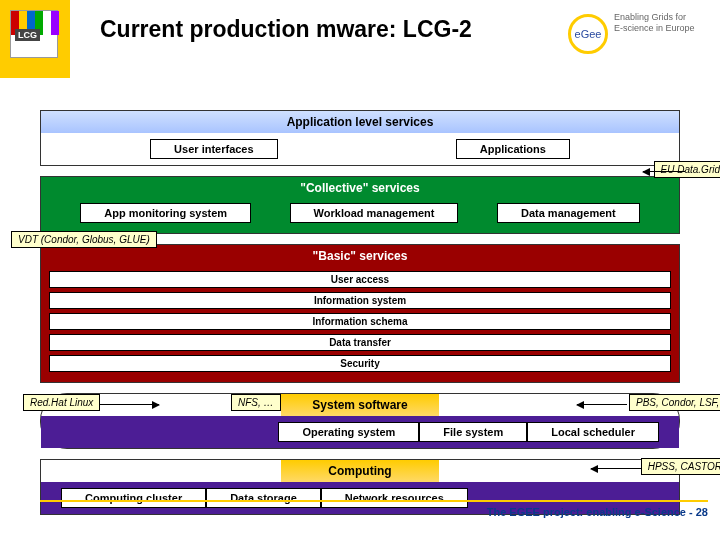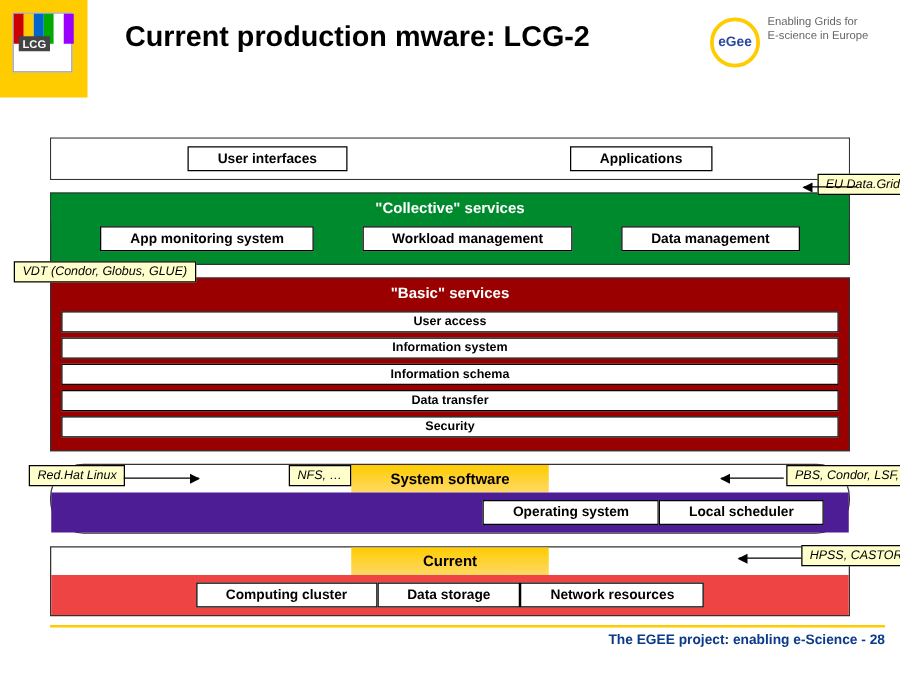--- a/index.html
+++ b/index.html
@@ -6,21 +6,21 @@
   body { width: 720px; height: 540px; background: #fff; font-family: Arial, Helvetica, sans-serif; position: relative; }
 
   .header { height: 78px; position: relative; }
   .yellow-band { position: absolute; left: 0; top: 0; width: 70px; height: 78px; background: #ffcc00; }
   .lcg-logo { position: absolute; left: 10px; top: 10px; width: 48px; height: 48px; background: #fff; border: 1px solid #999; }
   .lcg-logo .bars { display: flex; flex-wrap: wrap; width: 48px; }
   .lcg-logo .c { width: 8px; height: 24px; }
   .lcg-text { position: absolute; left: 4px; top: 18px; background: #444; color: #fff; font-size: 9px; font-weight: bold; padding: 1px 3px; }
   .title { position: absolute; left: 100px; top: 16px; font-size: 23px; font-weight: bold; color: #000; }
   .egee-logo { position: absolute; right: 12px; top: 8px; width: 140px; height: 56px; }
-  .egee-circle { width: 40px; height: 40px; border: 3px solid #ffcc00; border-radius: 50%; position: absolute; left: 0; top: 6px; display:flex; align-items:center; justify-content:center; color:#2a4aa0; font-weight:bold; font-size:11px;}
+  .egee-circle { width: 40px; height: 40px; border: 3px solid #ffcc00; border-radius: 50%; position: absolute; left: 0; top: 6px; display:flex; align-items:center; justify-content:center; color:#2a4aa0; font-weight:normal; font-size:11px;}
   .egee-text { position: absolute; left: 46px; top: 4px; font-size: 9px; color: #666; line-height: 1.2; }
 
   .diagram { position: absolute; left: 40px; top: 110px; width: 640px; }
 
   .layer-outer { border: 1px solid #333; margin-bottom: 10px; }
   .layer-header { color: #000; font-weight: bold; font-size: 12px; text-align: center; padding: 4px 0; }
   .layer-body { background: #fff; padding: 6px 20px; display: flex; justify-content: space-around; }
 
   .app-lvl .layer-header { background: linear-gradient(#cfe0ff, #a9c4ff); }
   .app-lvl .layer-body { background: #fff; }
@@ -32,21 +32,21 @@
   .basic .layer-header { background: #9a0000; color: #fff; }
   .basic { background: #9a0000; padding-bottom: 6px; position: relative;}
   .basic .row { display: flex; justify-content: space-between; padding: 4px 8px; gap: 4px; flex-direction: column; }
 
   .system .layer-header { background: linear-gradient(#ffcc00, #ffd966); color:#000; }
   .system { position: relative; border-radius: 27px; }
   .system .row { display: flex; justify-content: flex-end; padding: 6px 20px; background:#4c1d95; }
 
   .hardware .layer-header { background: linear-gradient(#ffcc00, #ffd966); color:#000; }
   .hardware { position: relative; }
-  .hardware .row { display: flex; justify-content: center; padding: 6px 20px; background:#ef4444; }
+  .hardware .row { display: flex; justify-content: flex-start; padding: 6px 20px; background:#4c1d95; }
 
   .cell {
     background: #fff; border: 1px solid #000; font-size: 11px; font-weight: bold;
     padding: 3px 23px; text-align: center; white-space: nowrap;
   }
   .cell.small { font-size: 10px; padding: 2px 5px; }
 
   .callout {
     position: absolute; background: #ffffcc; border: 1px solid #000;
     font-size: 10px; font-style: italic; padding: 2px 6px; white-space: nowrap;
@@ -86,20 +86,21 @@
   <div class="egee-logo">
     <div class="egee-circle">eGee</div>
     <div class="egee-text" style="white-space:pre-line">Enabling Grids for
 E-science in Europe</div>
   </div>
 </div>
 
 <div class="diagram">
 
   <div class="layer-outer app-lvl">
+    <div class="layer-header">Application level services</div>
     <div class="layer-body">
       <div class="cell">User interfaces</div>
       <div class="cell">Applications</div>
     </div>
   </div>
 
   <div class="layer-outer collective" style="position:relative;">
     <div class="layer-header">"Collective" services</div>
     <div class="row">
       <div class="cell">App monitoring system</div>
@@ -124,28 +125,29 @@
 
   <div class="layer-outer system" style="position:relative;">
     <div class="callout" style="left:-18px; top:0px;">Red.Hat Linux</div>
     <div class="arrow" style="left:58px; top:10px; width:60px;"></div>
     <div class="callout" style="left:190px; top:0px;">NFS, …</div>
     <div class="callout" style="right:-60px; top:0px;">PBS, Condor, LSF, …</div>
     <div class="arrow left" style="right:52px; top:10px; width:50px;"></div>
     <div class="layer-header" style="margin-left:240px; margin-right:240px;">System software</div>
     <div class="row">
       <div class="cell">Operating system</div>
+      <div class="cell">File system</div>
       <div class="cell">Local scheduler</div>
     </div>
   </div>
 
   <div class="layer-outer hardware" style="position:relative;">
     <div class="callout" style="right:-60px; top:-2px;">HPSS, CASTOR…</div>
     <div class="arrow left" style="right:38px; top:8px; width:50px;"></div>
-    <div class="layer-header" style="margin-left:240px; margin-right:240px;">Current</div>
+    <div class="layer-header" style="margin-left:240px; margin-right:240px;">Computing</div>
     <div class="row">
       <div class="cell">Computing cluster</div>
       <div class="cell">Data storage</div>
       <div class="cell">Network resources</div>
     </div>
   </div>
 
 </div>
 
 <div class="footer-rule"></div>

